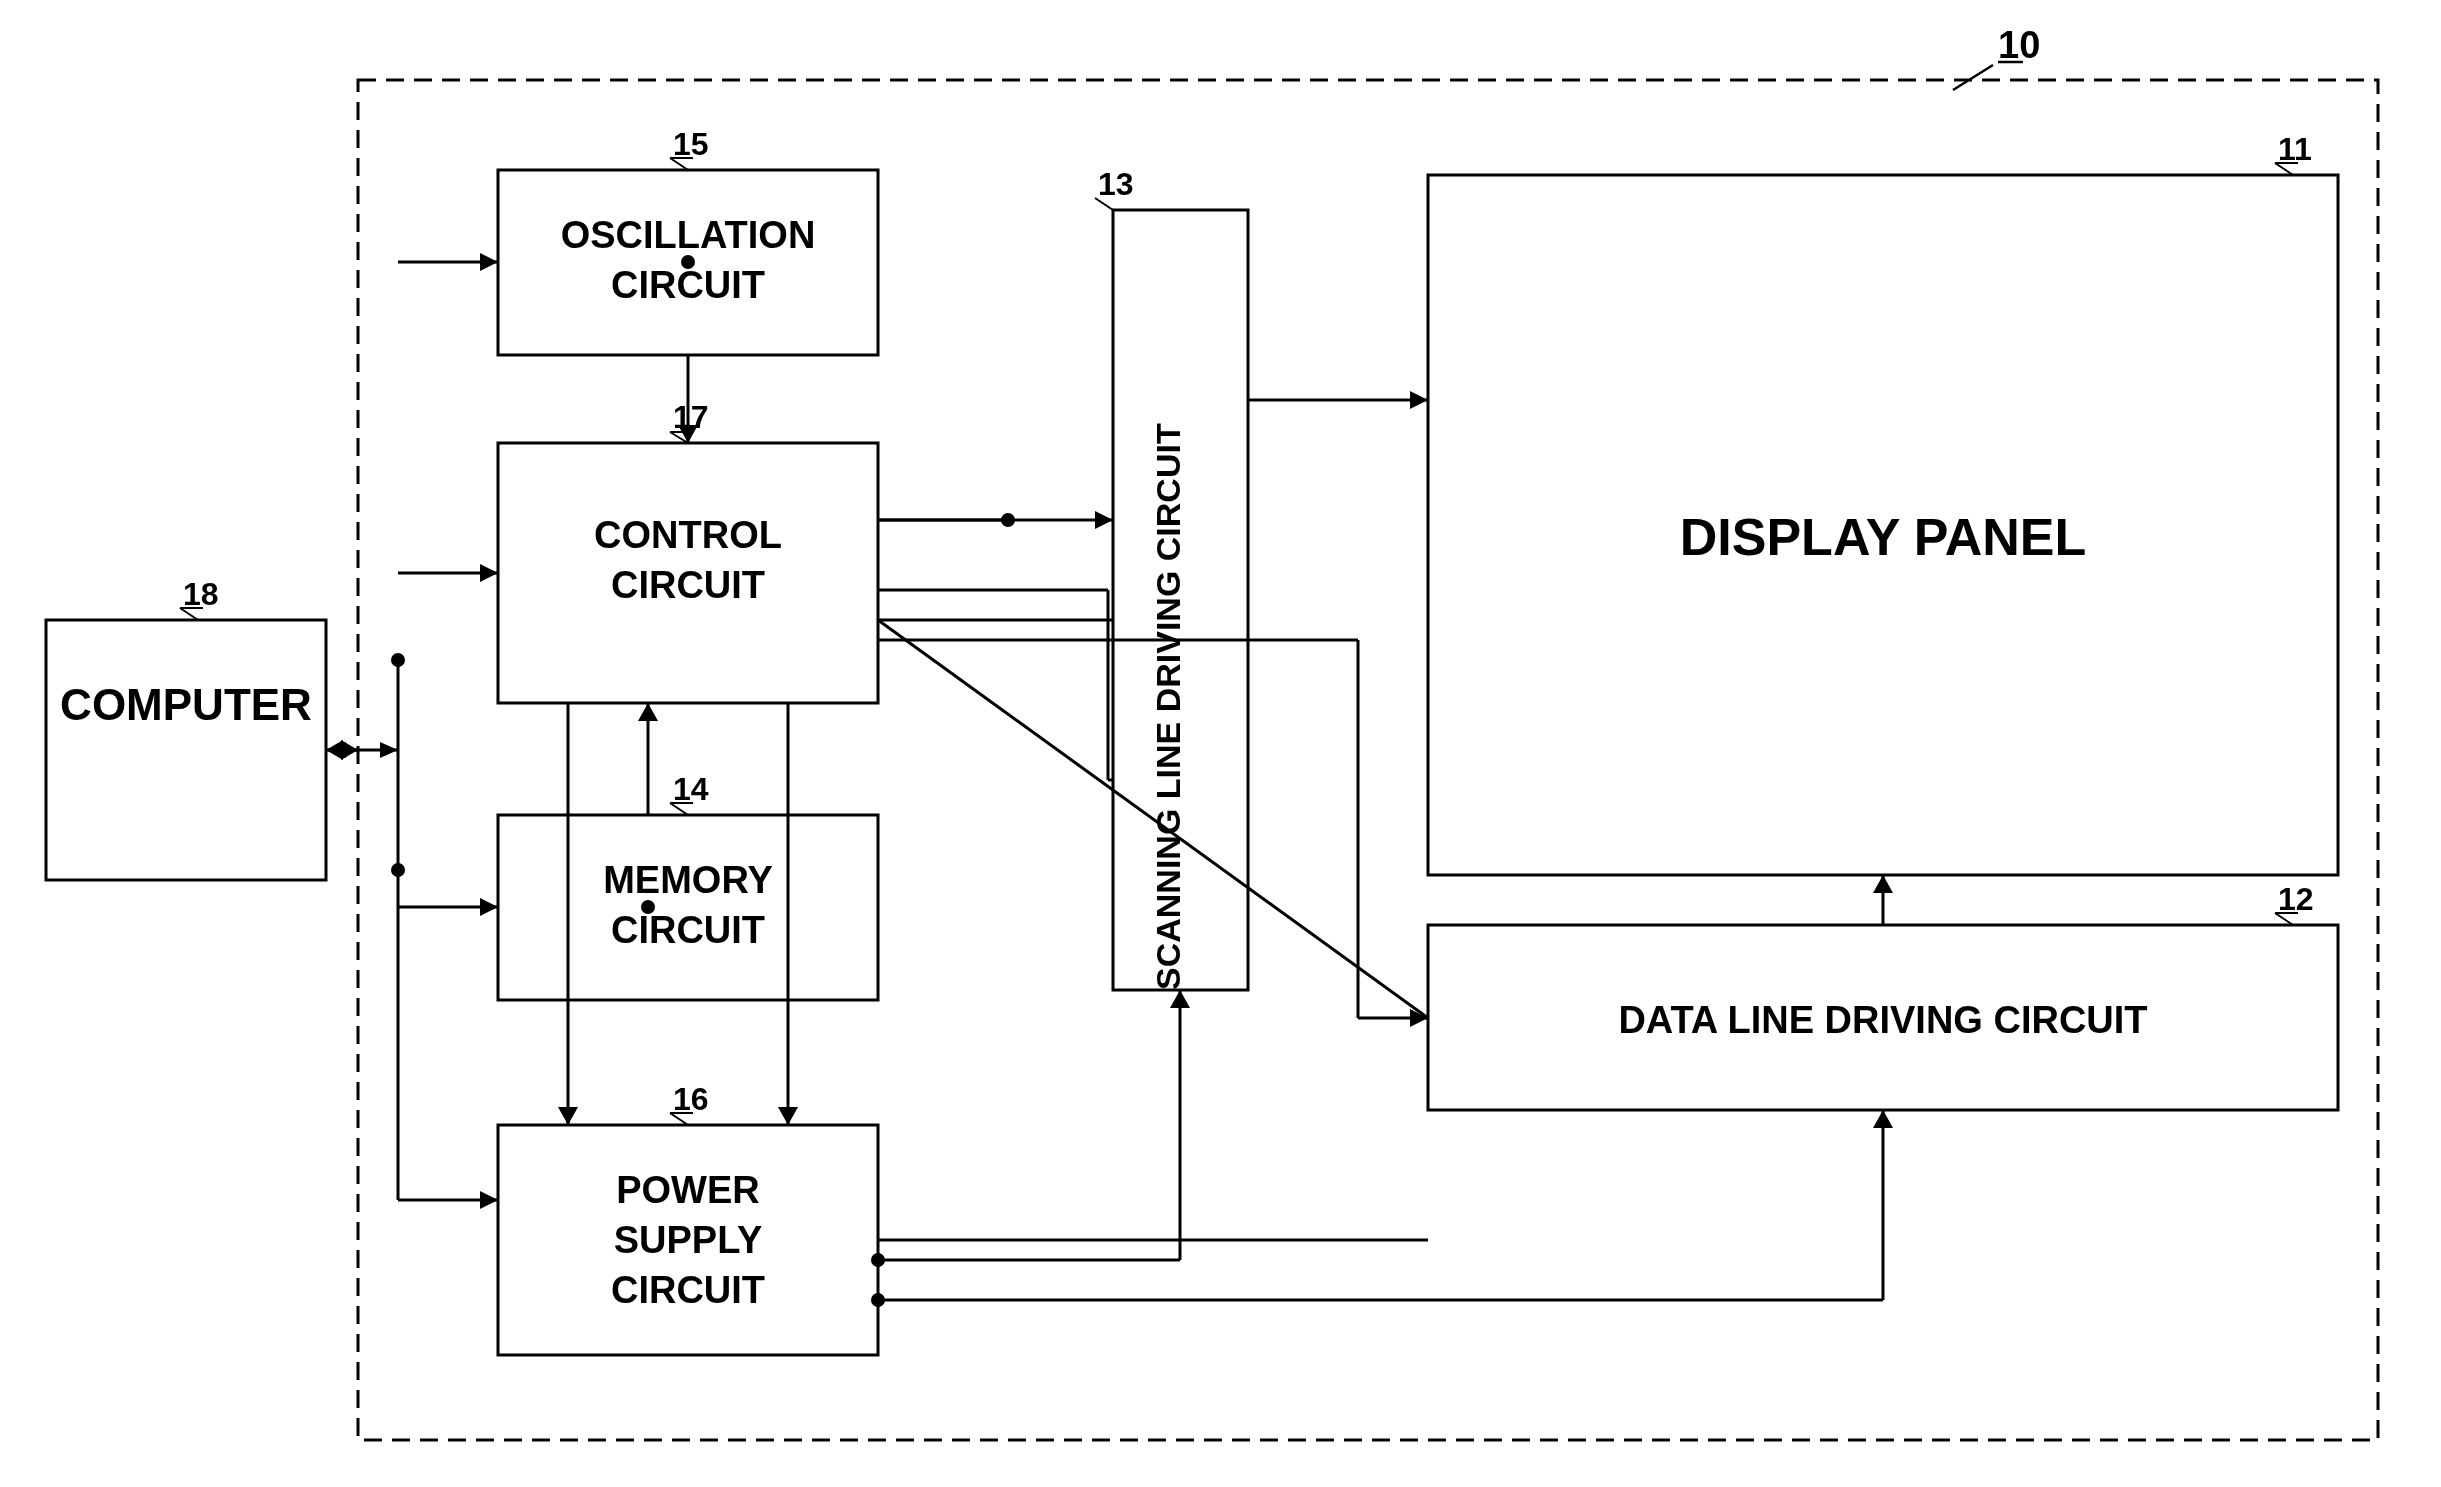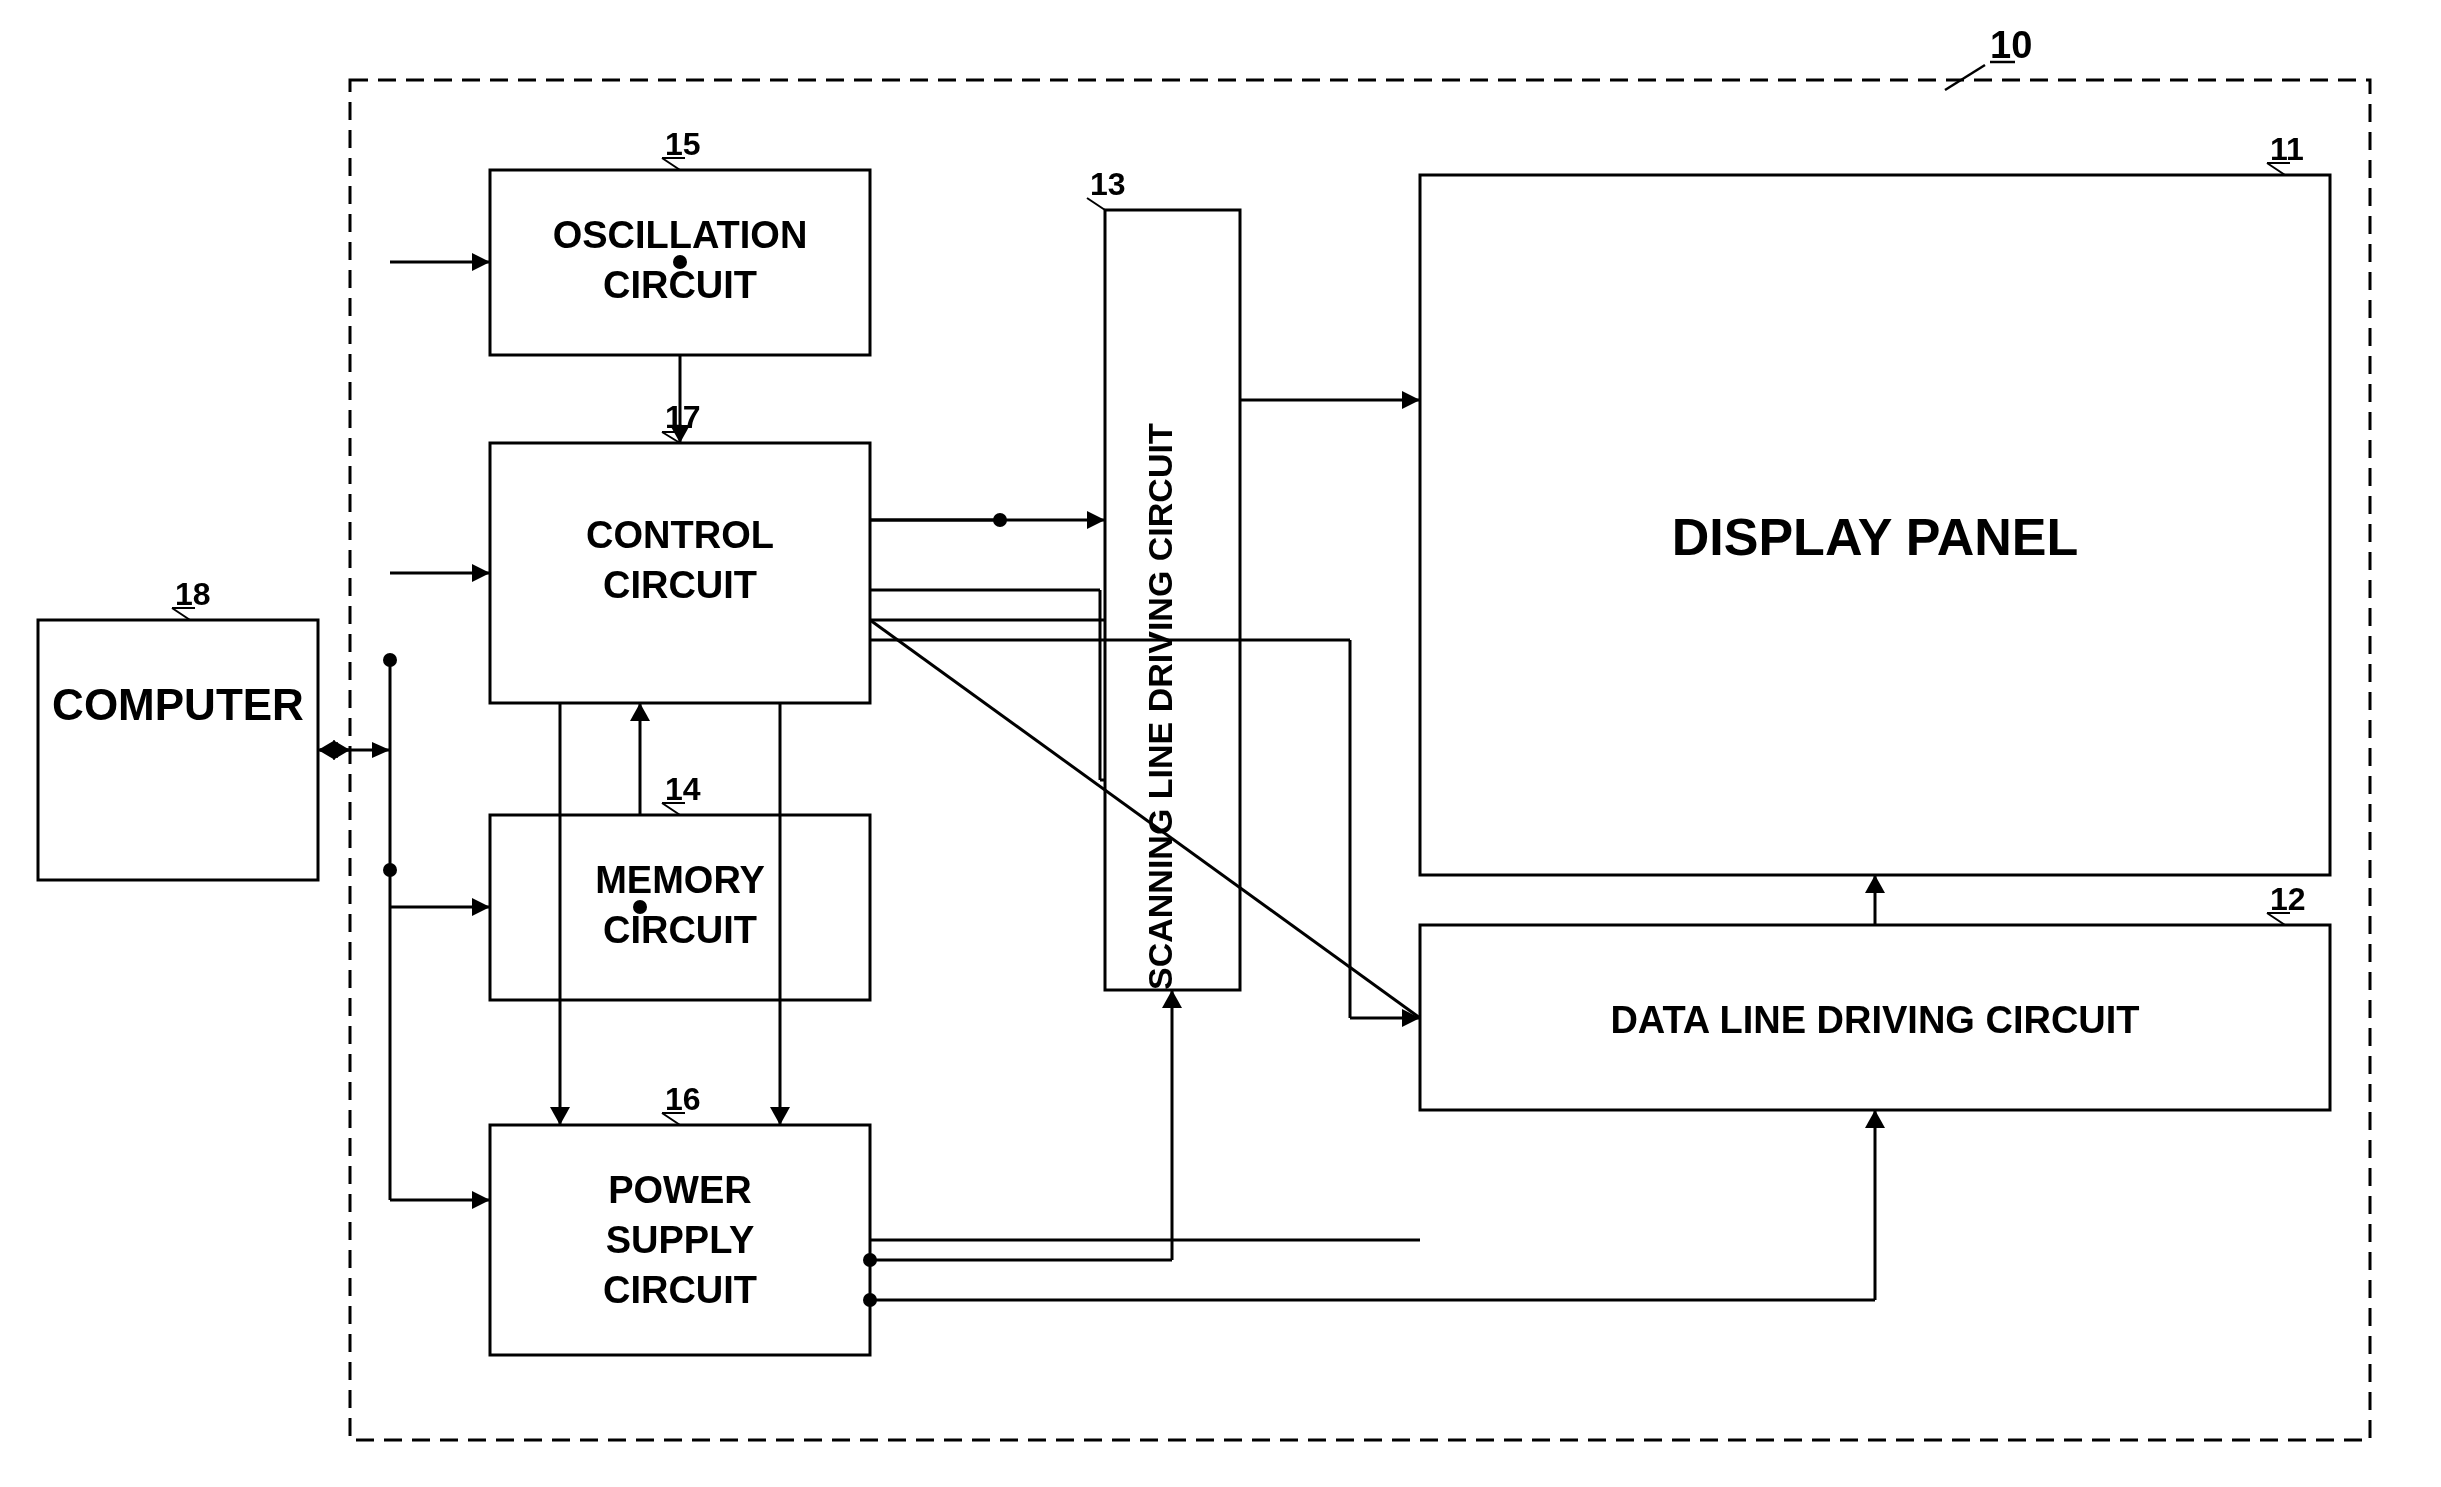--- a/index.html
+++ b/index.html
@@ -6,21 +6,21 @@
     body {
       background: #fff;
       font-family: Arial, sans-serif;
       width: 2441px;
       height: 1487px;
       position: relative;
       overflow: hidden;
     }
     .diagram-container {
       position: absolute;
-      top: 0; left: 0;
+      top: 0; left: 8px;
       width: 2052px;
       height: 1487px;
     }
     svg {
       position: absolute;
       top: 0; left: 0;
       width: 2441px;
       height: 1487px;
     }
   </style>

